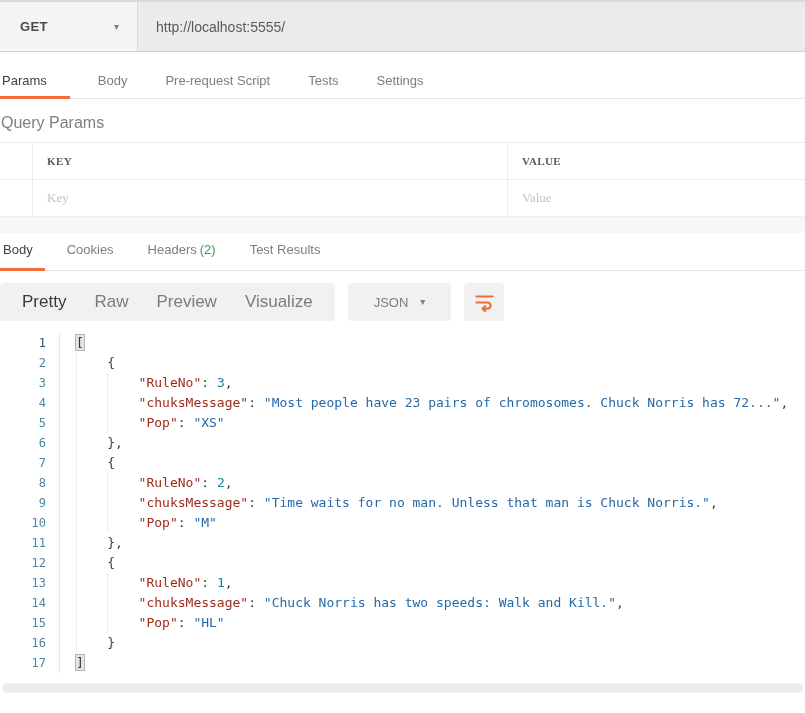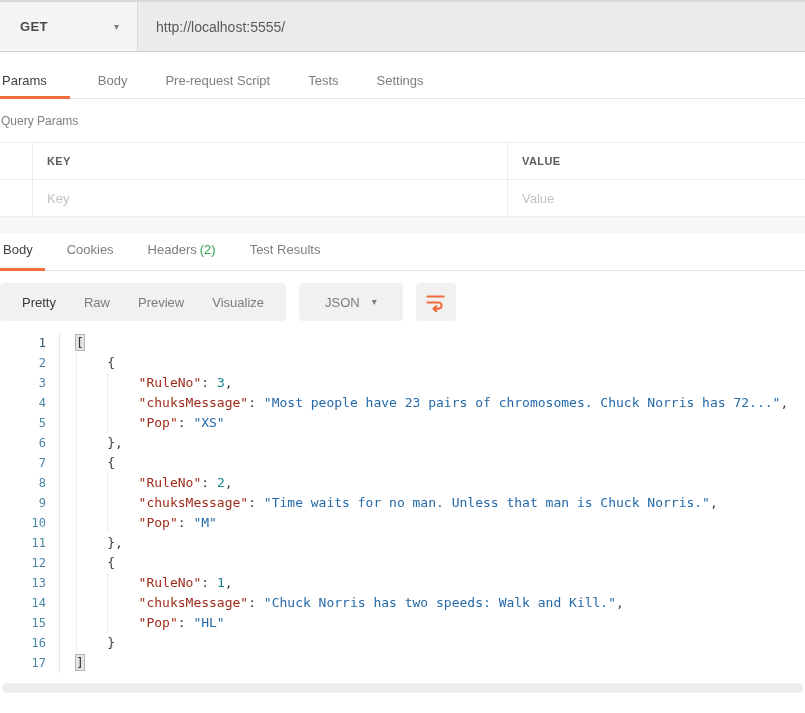--- a/index.html
+++ b/index.html
@@ -23,23 +23,23 @@
   .tab { font-size:13px; color:#7e7e7e; padding:0 12px 9px 12px; cursor:pointer;
     border-bottom:3px solid transparent; margin-bottom:-1px; white-space:nowrap; }
   .tab.active { color:#3f3f3f; border-bottom-color:#f26b3b; }
   .tab .count { color:#2ca24c; margin-left:3px; }
 
   .req-tabs { margin-top:20px; height:27px; }
   .req-tabs .tab { margin-right:14px; padding-bottom:8px; }
   .req-tabs .tab:first-child { padding-left:2px; padding-right:23px; margin-right:16px; }
 
   
-  .qp-title { margin-top:15px; padding-left:1px; font-size:12px; color:#7f7f7f; height:16px; }
+  .qp-title { margin-top:15px; padding-left:1px; font-size:16px; color:#7f7f7f; height:16px; }
   .qp-table { margin-top:12px; border-top:1px solid #ededed; border-bottom:1px solid #ededed; }
-  .qp-row { display:flex; height:36px; align-items:center; }
+  .qp-row { display:flex; height:36px; align-items:center;font-family:Liberation Serif, serif; }
   .qp-row.header { border-bottom:1px solid #ededed; height:37px; }
   .qp-cell-gutter { width:33px; height:100%; border-right:1px solid #ededed; }
   .qp-cell-key { width:475px; height:100%; border-right:1px solid #ededed;
     display:flex; align-items:center; padding-left:14px; }
   .qp-cell-value { flex:1; height:100%; display:flex; align-items:center; padding-left:14px; }
   .qp-col-head { font-size:11px; font-weight:700; color:#5c5c5c; letter-spacing:.4px; }
   .qp-input { border:none; outline:none; background:transparent; font-size:13px;
     color:#555; width:95%; font-family:inherit; }
   .qp-input::placeholder { color:#c2c2c2; }
 
@@ -47,21 +47,21 @@
 
   
   .resp-tabs { height:38px; }
   .resp-tabs .tab { margin-right:10px; padding-bottom:11px; }
   .resp-tabs .tab:first-child { margin-left:-9px; }
 
   
   .resp-toolbar { margin-top:12px; height:38px; display:flex; align-items:center; }
   .view-group { background:#f1f1f1; border-radius:4px; height:38px; display:flex;
     align-items:center; padding:0 8px; }
-  .view-item { font-size:13px; color:#7c7c7c; padding:0 14px; cursor:pointer; }
+  .view-item { font-size:17px; color:#7c7c7c; padding:0 14px; cursor:pointer; }
   .view-item.active { color:#3a3a3a; }
   .format-select { background:#f1f1f1; border-radius:4px; height:38px; margin-left:13px;
     display:flex; align-items:center; padding:0 26px; cursor:pointer; }
   .format-select .fmt { font-size:13px; color:#7c7c7c; margin-right:12px; }
   .wrap-btn { background:#f1f1f1; border-radius:4px; height:38px; width:40px; margin-left:13px;
     display:flex; align-items:center; justify-content:center; cursor:pointer; }
 
   
   .code-area { margin-top:12px; font-family:"DejaVu Sans Mono", monospace; font-size:13px;
     cursor:text; }

